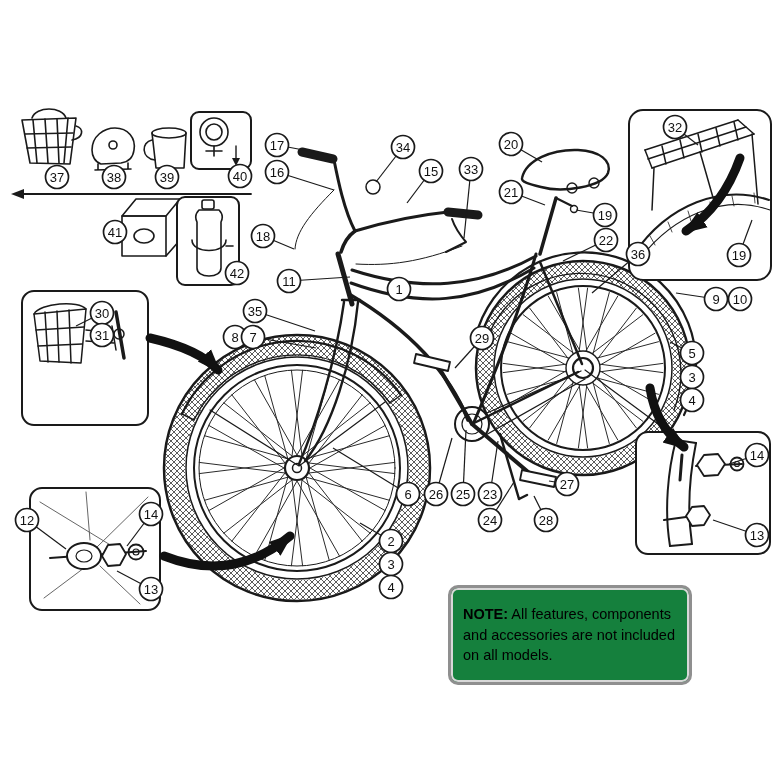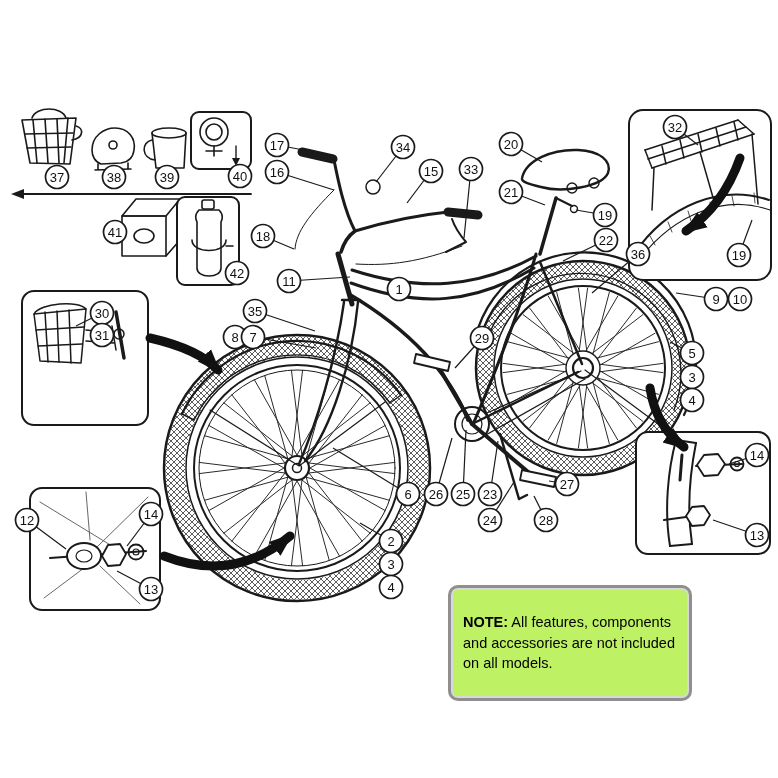--- a/index.html
+++ b/index.html
@@ -11,23 +11,23 @@
   .art { stroke:#1a1a1a; fill:none; stroke-width:2; stroke-linecap:round; stroke-linejoin:round; }
   .inset-box { fill:#ffffff; stroke:#1a1a1a; stroke-width:2; }
   .fat-arrow { stroke:#111111; stroke-width:9; fill:none; stroke-linecap:round; }
   .leader { stroke:#1a1a1a; stroke-width:1.2; }
   .callout-circle { fill:#ffffff; stroke:#1a1a1a; stroke-width:1.7; }
   .callout-num { font:13px "Liberation Sans", sans-serif; fill:#111; text-anchor:middle; }
   #front-spokes line, #rear-spokes line { stroke:#2a2a2a; stroke-width:1; }
   .bg-spoke { stroke:#555; stroke-width:0.9; }
 
   .note-box { position:absolute; left:448px; top:585px; width:244px; min-height:70px;
-    background:#bef264; border:3px solid #8f8f8f; border-radius:10px;
+    background:#15803d; border:3px solid #8f8f8f; border-radius:10px;
     box-shadow: inset 0 0 0 2px #d8d8d8;
-    padding:24px 12px; font-size:14.5px; line-height:1.42; color:#000; }
+    padding:16px 12px; font-size:14.5px; line-height:1.42; color:#000; }
   .note-label { font-weight:bold; }
 </style>
 </head>
 <body>
 
 <div class="stage">
 
 <svg width="778" height="778" viewBox="0 0 778 778">
   <defs>
     <pattern id="hatch" width="6" height="6" patternUnits="userSpaceOnUse">

